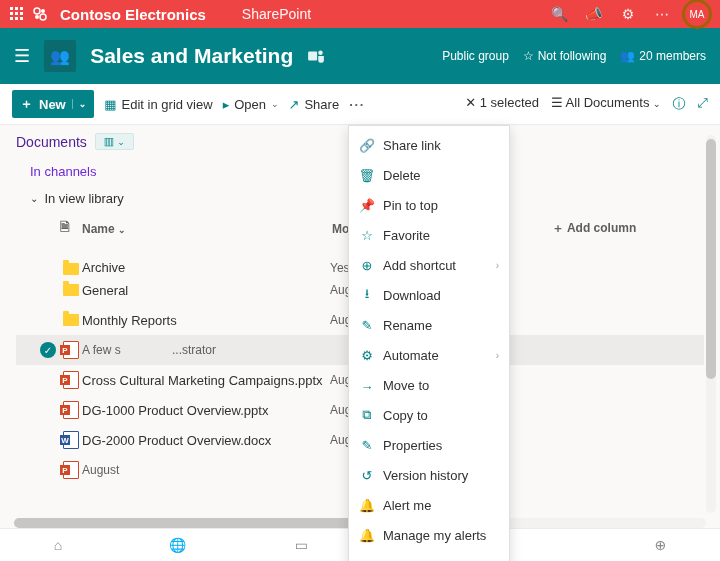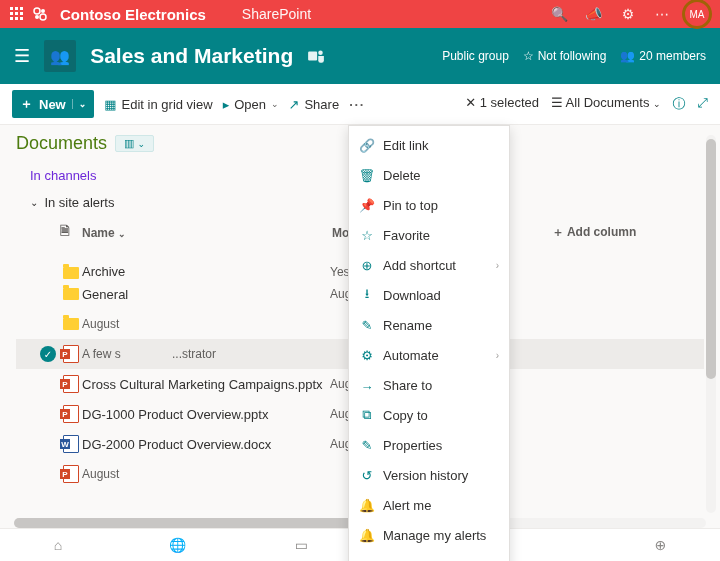--- a/index.html
+++ b/index.html
@@ -21,21 +21,21 @@
 .cmd{height:40px;background:#fff;border-bottom:1px solid #edebe9;display:flex;align-items:center;padding:0 12px;gap:10px;font-size:13px;color:#323130;}
 .newbtn{background:#038387;color:#fff;height:28px;border-radius:2px;display:flex;align-items:center;padding:0 8px;gap:6px;font-weight:600;}
 .newbtn .chev{border-left:1px solid rgba(255,255,255,.4);padding-left:6px;font-size:9px;}
 .cmditem{display:flex;align-items:center;gap:5px;color:#323130;}
 .cmditem .ic{color:#038387;font-size:13px;}
 .ellips{color:#605e5c;font-weight:bold;letter-spacing:1px;}
 .cmd .spacer{flex:1;}
 .right{display:flex;align-items:flex-start;gap:12px;font-size:13px;color:#323130;}
 .content{position:relative;padding:8px 16px 0 16px;}
 .hdrrow{display:flex;align-items:center;gap:8px;margin-bottom:8px;}
-.hdrrow h2{margin:0;font-size:18px;font-weight:400;color:#4d7c0f;}
+.hdrrow h2{margin:0;font-size:14px;font-weight:400;color:#4c1d95;}
 .viewbtn{background:#e7f3f3;border:1px solid #cfe7e7;border-radius:2px;padding:1px 8px;font-size:11px;color:#038387;}
 .grouphdr{display:flex;align-items:center;gap:6px;font-size:13px;color:#323130;padding:6px 8px 6px 14px;}
 .cols{display:flex;align-items:center;font-size:12px;color:#605e5c;font-weight:600;padding:6px 0 6px 44px;}
 .cols .cname{width:250px;}
 .cols .cmod{width:90px;}
 .cols .cby{width:130px;}
 .row{display:flex;align-items:center;height:30px;padding-left:44px;font-size:13px;}
 .row .fic{width:22px;display:flex;justify-content:center;}
 .row .nm{width:248px;white-space:nowrap;overflow:hidden;text-overflow:ellipsis;}
 .row .md{width:90px;color:#605e5c;font-size:12px;}
@@ -137,21 +137,21 @@
 <div class="content">
   <div class="hdrrow">
     <h2>Documents</h2>
     <span class="viewbtn">▥ <span style="font-size:9px">⌄</span></span>
   </div>
   <div class="grouphdr" style="color:#6d28d9">
       <span>In channels</span>
     </div>
   <div class="grouphdr">
       <span style="font-size:10px">⌄</span> 
-      <span>In site alerts</span>
+      <span>In view library</span>
     </div>
 
   <div class="cols">
     <span style="width:22px">🗎</span>
     <span class="cname"><span>Name</span> <span style="font-size:9px">⌄</span></span>
     <span class="cmod">Modified</span>
     <span class="cby"><span style="visibility:hidden">Modified By</span>y <span style="font-size:9px">⌄</span></span>
     <span>＋ <span>Add column</span></span>
   </div>
 
@@ -169,20 +169,21 @@
           <div class="folder"></div>
         </span>
         <span class="nm">General</span>
         <span class="md">August</span>
         <span class="by">...pp</span>
       </div>
       <div class="row" style="position: relative;">
         <span class="fic">
           <div class="folder"></div>
         </span>
+        <span class="nm">Monthly Reports</span>
         <span class="md">August</span>
         <span class="by"></span>
       </div>
       <div class="row sel" style="position: relative;">
         <div class="selchk">✓</div>
         <span class="fic">
           <div class="ppt"></div>
         </span>
         <span class="md">A few s</span>
         <span class="by">...strator</span>
@@ -216,21 +217,21 @@
           <div class="ppt"></div>
         </span>
         <span class="md">August</span>
         <span class="by"></span>
       </div>
     </div>
 
   <div class="ctxmenu" id="ctx">
       <div class="mi">
         <span class="mic">🔗</span>
-        <span>Edit link</span>
+        <span>Share link</span>
       </div>
       <div class="mi">
         <span class="mic">🗑</span>
         <span>Delete</span>
       </div>
       <div class="mi">
         <span class="mic">📌</span>
         <span>Pin to top</span>
       </div>
       <div class="mi">
@@ -250,21 +251,21 @@
         <span class="mic">✎</span>
         <span>Rename</span>
       </div>
       <div class="mi">
         <span class="mic">⚙</span>
         <span>Automate</span>
         <span class="arr">›</span>
       </div>
       <div class="mi">
         <span class="mic">→</span>
-        <span>Share to</span>
+        <span>Move to</span>
       </div>
       <div class="mi">
         <span class="mic">⧉</span>
         <span>Copy to</span>
       </div>
       <div class="mi">
         <span class="mic">✎</span>
         <span>Properties</span>
       </div>
       <div class="mi">

